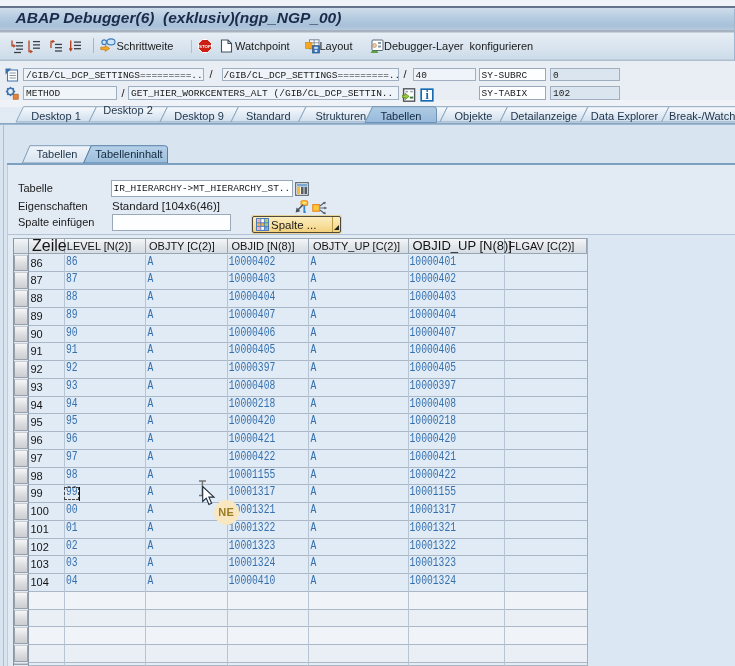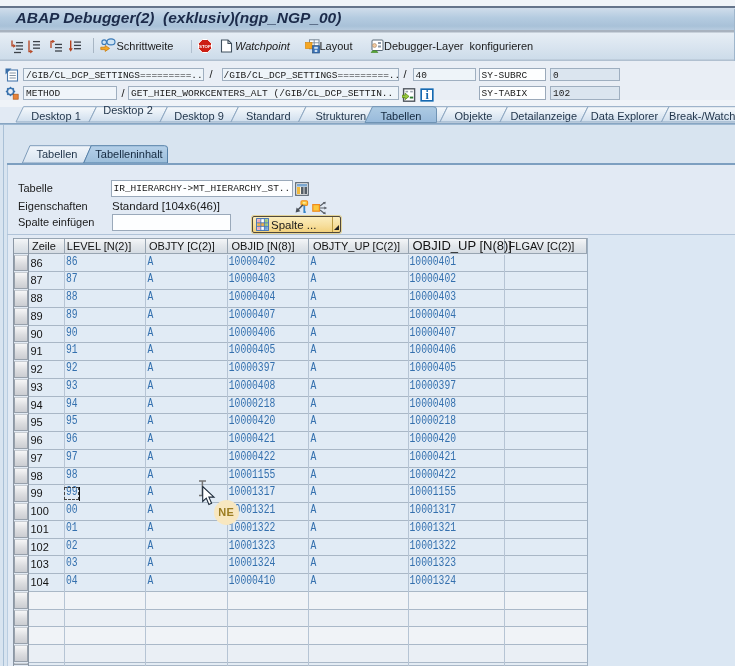--- a/index.html
+++ b/index.html
@@ -9,21 +9,21 @@
 .m95{font-family:"Liberation Mono",monospace;font-size:9.5px;color:#1a1a1a;white-space:pre;}
 .cell{font-family:"Liberation Mono",monospace;font-size:9.7px;color:#3470ae;white-space:pre;transform:scaleY(1.25);transform-origin:center left;}
 .fld{background:#eef4f9;border:1px solid #9fafc0;box-sizing:border-box;}
 .wfld{background:#fdfeff;border:1px solid #9aa9ba;box-sizing:border-box;}
 .vfld{background:#dbe5ef;border:1px solid #9fafc0;box-sizing:border-box;}
 </style></head><body>
 
 <div class="a" style="left:0;top:0;width:735px;height:6px;background:#f0f4f8;"></div>
 <div class="a" style="left:0;top:6px;width:735px;height:2px;background:#65748a;"></div>
 <div class="a" style="left:0;top:8px;width:735px;height:22px;background:linear-gradient(180deg,#d0ddeb 0%,#b4cbe0 45%,#a8c1d8 82%,#b7cbdf 100%);"></div>
-<div class="a" style="left:15.5px;top:7.5px;font-size:15.5px;font-weight:bold;font-style:italic;color:#1c2b4a;line-height:20px;white-space:pre;">ABAP Debugger(2)  (exklusiv)(ngp_NGP_00)</div>
+<div class="a" style="left:15.5px;top:7.5px;font-size:15.5px;font-weight:bold;font-style:italic;color:#1c2b4a;line-height:20px;white-space:pre;">ABAP Debugger(6)  (exklusiv)(ngp_NGP_00)</div>
 <div class="a" style="left:0;top:30px;width:735px;height:30.5px;background:linear-gradient(180deg,#a8b2be 0%,#a8b2be 6%,#e6eef5 10%,#d9e4ef 55%,#cddcea 93%,#b1c0d0 97%,#b1c0d0 100%);"></div>
 <svg class="a" style="left:11.0px;top:40px;" width="13" height="14" viewBox="0 0 13 14">
     <g stroke="#3c4148" stroke-width="1.3">
       <line x1="5" y1="2.6" x2="12" y2="2.6"></line>
       <line x1="5" y1="5.9" x2="12" y2="5.9"></line>
       <line x1="5" y1="9.2" x2="12" y2="9.2"></line>
       <line x1="3" y1="12.5" x2="10" y2="12.5"></line>
     </g>
     <g stroke="#b5431f" stroke-width="1.3" fill="none">
       <path d="M1 0.5 V5.9 H2.4"></path>
@@ -72,21 +72,21 @@
 </svg>
 <div class="a s11" style="left:116.5px;top:39.5px;">Schrittweite</div>
 <svg class="a" style="left:197.5px;top:39px;" width="14" height="14" viewBox="0 0 14 14">
 <polygon points="4.3,0.5 9.7,0.5 13.5,4.3 13.5,9.7 9.7,13.5 4.3,13.5 0.5,9.7 0.5,4.3" fill="#cc1f14" stroke="#ffffff" stroke-width="1"></polygon>
 <text x="7" y="8.8" font-family="Liberation Sans" font-size="4.4" font-weight="bold" fill="#ffffff" text-anchor="middle">STOP</text>
 </svg>
 <svg class="a" style="left:219.5px;top:38.5px;" width="13" height="14" viewBox="0 0 13 14">
 <path d="M1.5 1 H8 L11.5 4.5 V13 H1.5 Z" fill="#ffffff" stroke="#40505e" stroke-width="1.1"></path>
 <path d="M8 1 V4.5 H11.5" fill="none" stroke="#40505e" stroke-width="1.1"></path>
 </svg>
-<div class="a s11" style="left:235px;top:39.5px;font-style:italic;">Watchpoint</div>
+<div class="a s11" style="left:235px;top:39.5px;">Watchpoint</div>
 <svg class="a" style="left:304.5px;top:38.5px;" width="15" height="15" viewBox="0 0 15 15">
 <rect x="4.5" y="0.8" width="9.5" height="9" fill="#ffffff" stroke="#7a8a98" stroke-width="1"></rect>
 <line x1="4.5" y1="3.8" x2="14" y2="3.8" stroke="#7a8a98" stroke-width="0.9"></line>
 <line x1="4.5" y1="6.8" x2="14" y2="6.8" stroke="#7a8a98" stroke-width="0.9"></line>
 <line x1="9.2" y1="0.8" x2="9.2" y2="9.8" stroke="#7a8a98" stroke-width="0.9"></line>
 <rect x="0.5" y="3.5" width="6.5" height="6" fill="#f5a623" stroke="#d88a10" stroke-width="0.7"></rect>
 <rect x="7.6" y="6.8" width="6.8" height="7.2" fill="#3a72b8" stroke="#28517e" stroke-width="0.7"></rect>
 <rect x="9.2" y="7.8" width="3.6" height="2" fill="#cfe0f0"></rect>
 <rect x="9.7" y="10.8" width="2.6" height="2.2" fill="#cfe0f0"></rect>
 </svg>
@@ -263,21 +263,21 @@
 <div class="a" style="left:7px;top:234.4px;width:728px;height:1px;background:#b0c3d8;"></div>
 <div class="a" style="left:587.5px;top:235.4px;width:147.5px;height:430.6px;background:#dbe7f3;"></div>
 <div class="a" style="left:13.0px;top:237.5px;width:574.0px;height:16.0px;box-sizing:border-box;background:linear-gradient(180deg,#f4f6f8,#e4e8ec 45%,#d5dce3);border:1px solid #98a5b2;"></div>
 <div class="a" style="left:27.75px;top:238.5px;width:1px;height:14.0px;background:#98a5b2;"></div>
 <div class="a" style="left:63.50px;top:238.5px;width:1px;height:14.0px;background:#98a5b2;"></div>
 <div class="a" style="left:145.00px;top:238.5px;width:1px;height:14.0px;background:#98a5b2;"></div>
 <div class="a" style="left:227.00px;top:238.5px;width:1px;height:14.0px;background:#98a5b2;"></div>
 <div class="a" style="left:308.00px;top:238.5px;width:1px;height:14.0px;background:#98a5b2;"></div>
 <div class="a" style="left:408.00px;top:238.5px;width:1px;height:14.0px;background:#98a5b2;"></div>
 <div class="a" style="left:504.00px;top:238.5px;width:1px;height:14.0px;background:#98a5b2;"></div>
-<div class="a" style="left:32.0px;top:238.5px;font-size:11px;line-height:14.0px;color:#141414;white-space:pre;">Zeile</div>
+<div class="a" style="left:32.0px;top:238.5px;font-size:16px;line-height:14.0px;color:#141414;white-space:pre;">Zeile</div>
 <div class="a" style="left:66.8px;top:238.5px;font-size:11px;line-height:14.0px;color:#141414;white-space:pre;">LEVEL [N(2)]</div>
 <div class="a" style="left:149.0px;top:238.5px;font-size:11px;line-height:14.0px;color:#141414;white-space:pre;">OBJTY [C(2)]</div>
 <div class="a" style="left:231.5px;top:238.5px;font-size:11px;line-height:14.0px;color:#141414;white-space:pre;">OBJID [N(8)]</div>
 <div class="a" style="left:312.9px;top:238.5px;font-size:11px;line-height:14.0px;color:#141414;white-space:pre;">OBJTY_UP [C(2)]</div>
 <div class="a" style="left:412.5px;top:238.5px;font-size:13px;line-height:14.0px;color:#141414;white-space:pre;">OBJID_UP [N(8)]</div>
 <div class="a" style="left:508.6px;top:238.5px;font-size:11px;line-height:14.0px;color:#141414;white-space:pre;">FLGAV [C(2)]</div>
 <div class="a" style="left:28.0px;top:254.50px;width:559.0px;height:17.75px;background:#e1ebf5;border-bottom:1px solid #a9b7c6;box-sizing:border-box;"></div>
 <div class="a" style="left:30.5px;top:254.50px;font-size:11px;line-height:16.8px;color:#141414;white-space:pre;">86</div>
 <div class="a cell" style="left:66.0px;top:254.50px;line-height:16.8px;">86</div>
 <div class="a cell" style="left:147.5px;top:254.50px;line-height:16.8px;">A</div>

